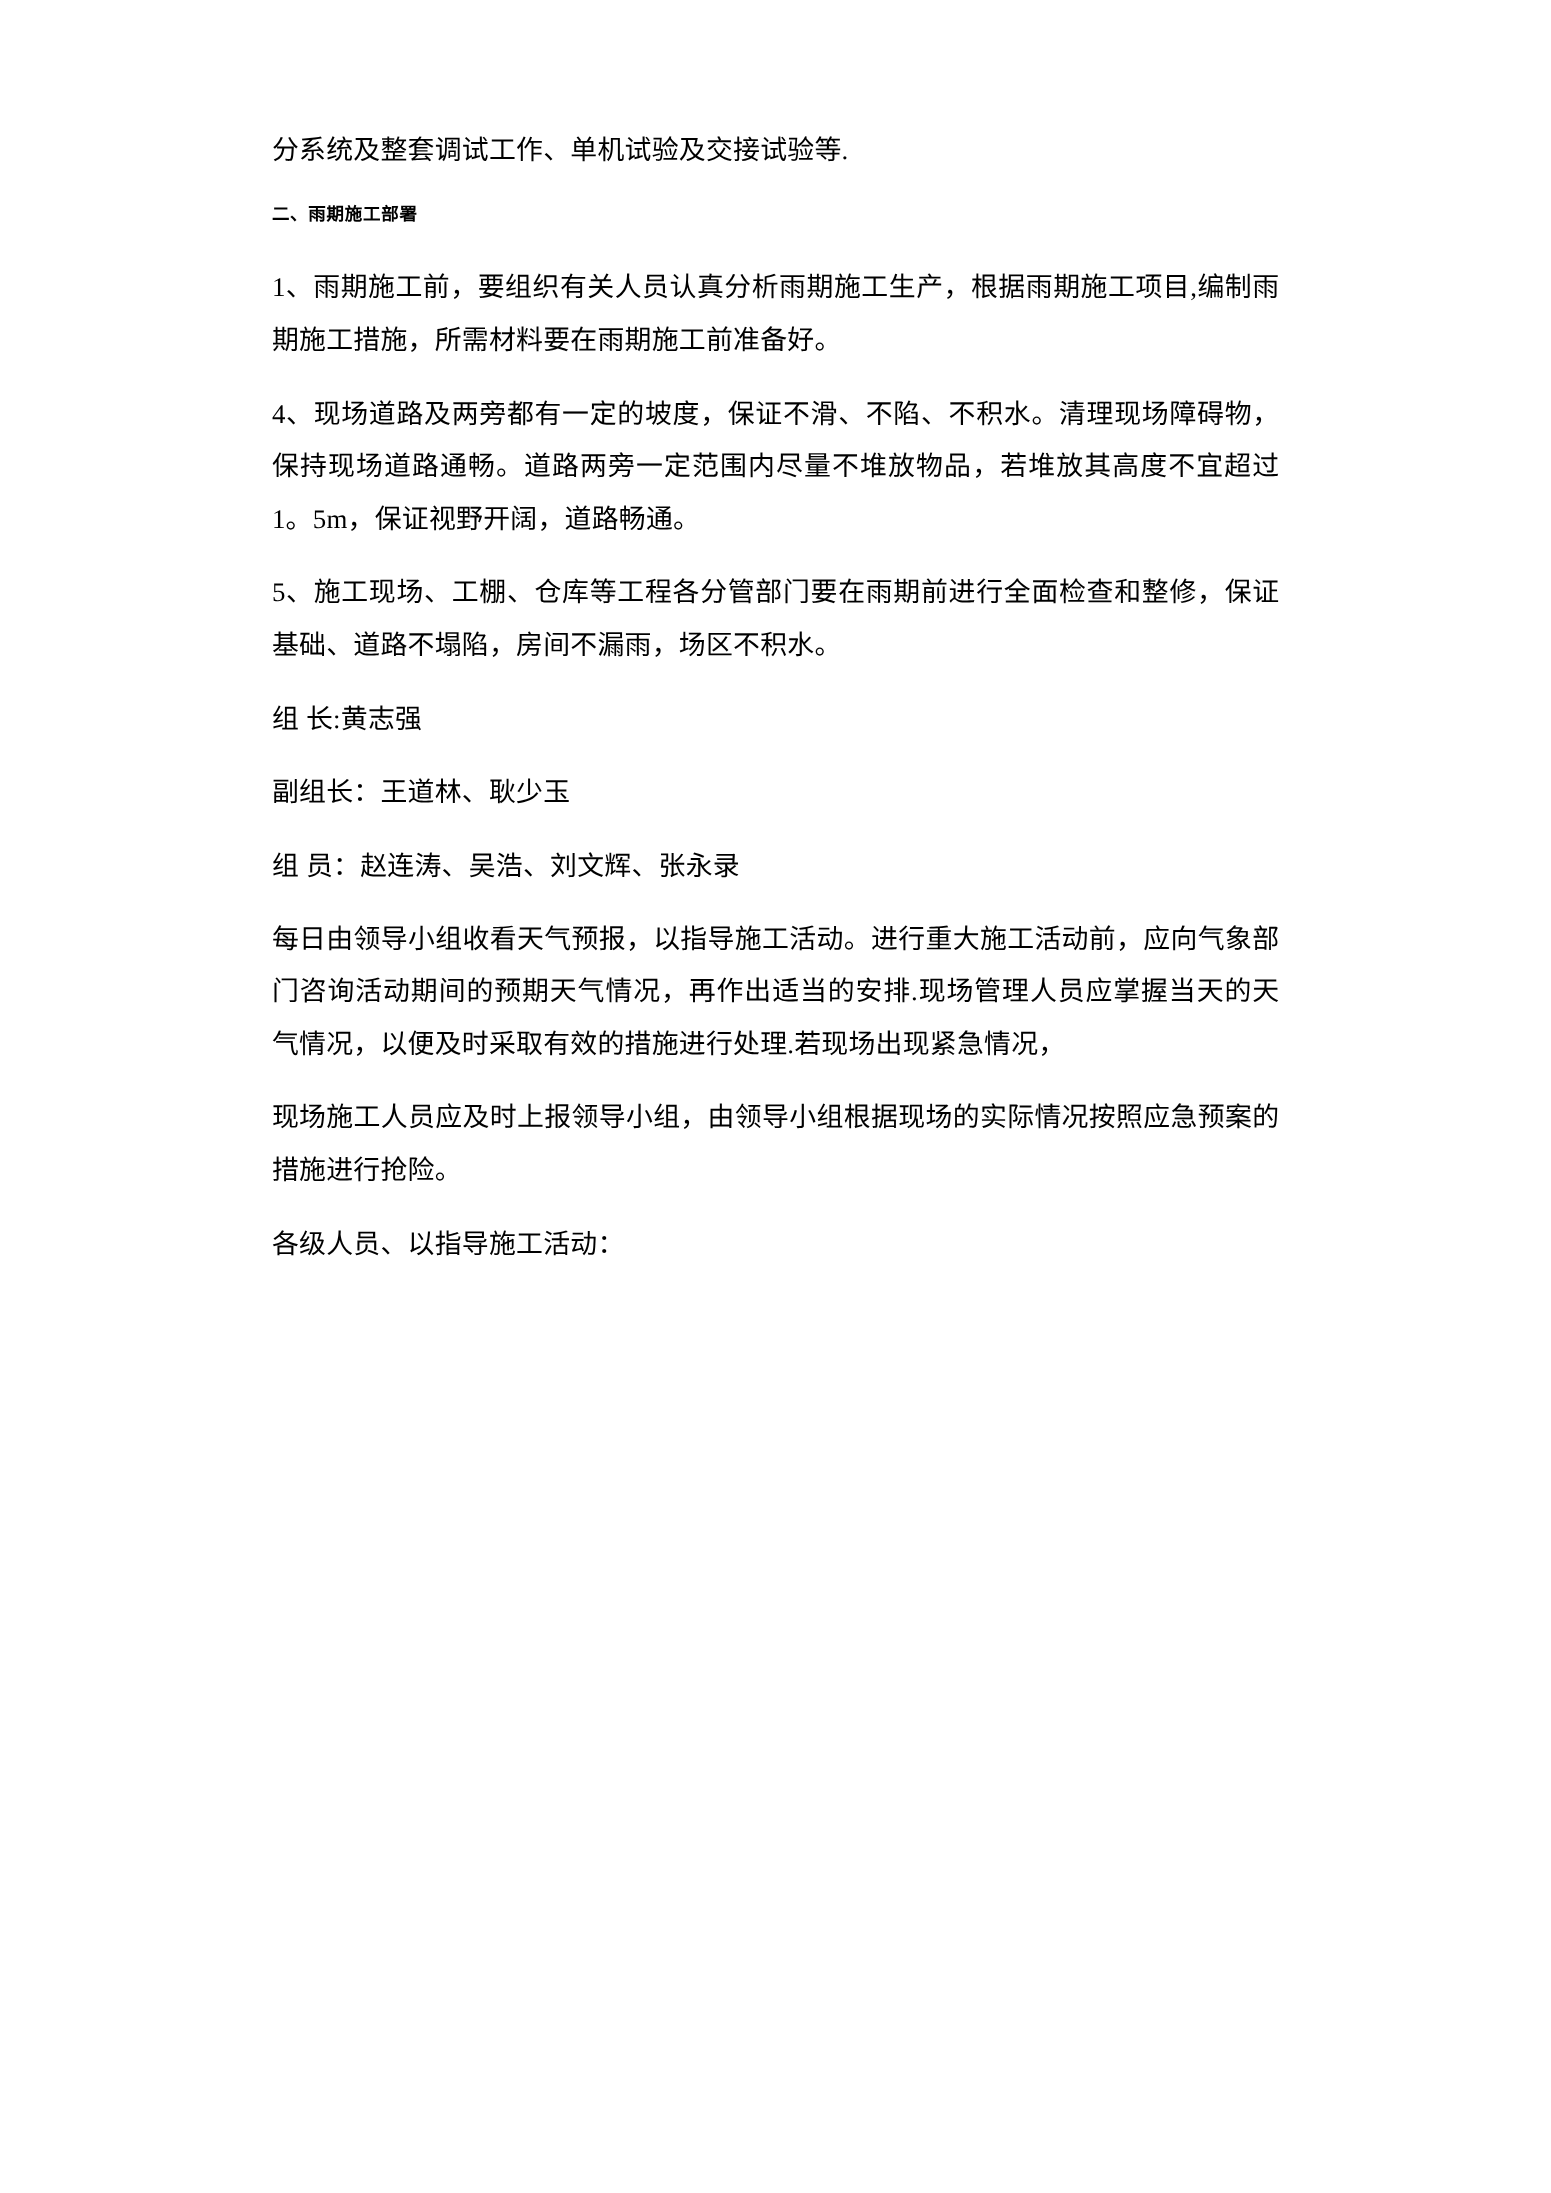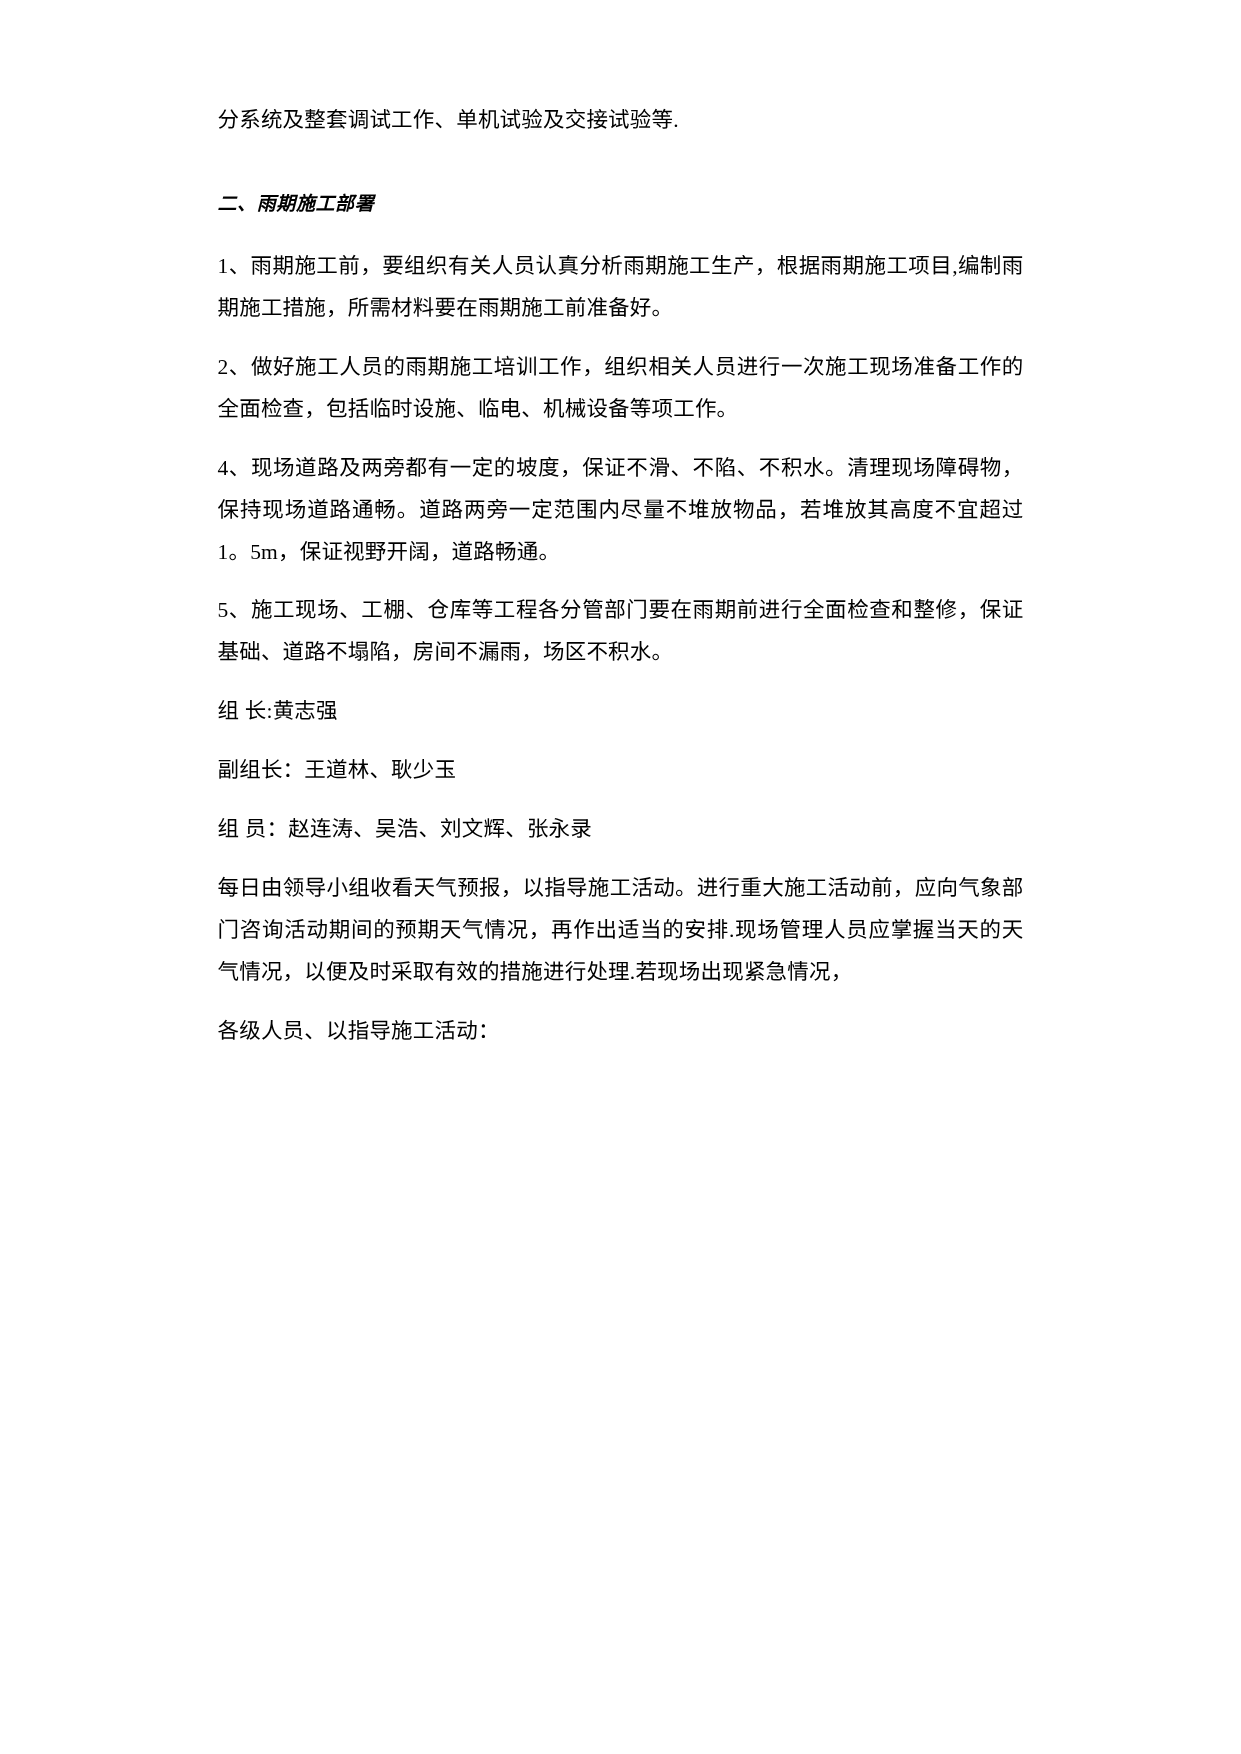--- a/index.html
+++ b/index.html
@@ -25,55 +25,54 @@
     font-size: 21.5px;
     line-height: 1.95;
   }
   p.para {
     margin: 0 0 17px 0;
     text-align: justify;
     text-justify: inter-ideograph;
     letter-spacing: 0.2px;
   }
   h2.heading {
-    margin: 43px 0 24px 0;
+    margin: 17px 0 24px 0;
     font-family: "DejaVu Sans", "Liberation Sans", sans-serif;
-    font-size: 19px;
+    font-size: 14px;
     font-weight: bold;
     letter-spacing: 0.6px;
-    font-style: italic;
   }
 </style>
 </head>
 <body>
 
 <div class="page">
   <div class="doc-body">
 
     <p class="para">分系统及整套调试工作、单机试验及交接试验等.</p>
 
     <h2 class="heading">二、雨期施工部署</h2>
 
     <p class="para">1、雨期施工前，要组织有关人员认真分析雨期施工生产，根据雨期施工项目,编制雨期施工措施，所需材料要在雨期施工前准备好。</p>
 
-    <p class="para">2、做好施工人员的雨期施工培训工作，组织相关人员进行一次施工现场准备工作的全面检查，包括临时设施、临电、机械设备等项工作。</p>
 
 
     <p class="para">4、现场道路及两旁都有一定的坡度，保证不滑、不陷、不积水。清理现场障碍物，保持现场道路通畅。道路两旁一定范围内尽量不堆放物品，若堆放其高度不宜超过 1。5m，保证视野开阔，道路畅通。</p>
 
     <p class="para">5、施工现场、工棚、仓库等工程各分管部门要在雨期前进行全面检查和整修，保证基础、道路不塌陷，房间不漏雨，场区不积水。</p>
 
 
 
     <p class="para">组 长:黄志强</p>
 
     <p class="para">副组长：王道林、耿少玉</p>
 
     <p class="para">组 员：赵连涛、吴浩、刘文辉、张永录</p>
 
     <p class="para">每日由领导小组收看天气预报，以指导施工活动。进行重大施工活动前，应向气象部门咨询活动期间的预期天气情况，再作出适当的安排.现场管理人员应掌握当天的天气情况，以便及时采取有效的措施进行处理.若现场出现紧急情况，</p>
 
+    <p class="para">现场施工人员应及时上报领导小组，由领导小组根据现场的实际情况按照应急预案的措施进行抢险。</p>
 
     <p class="para">各级人员、以指导施工活动：</p>
 
 
   </div>
 </div>
 
 </body></html>

